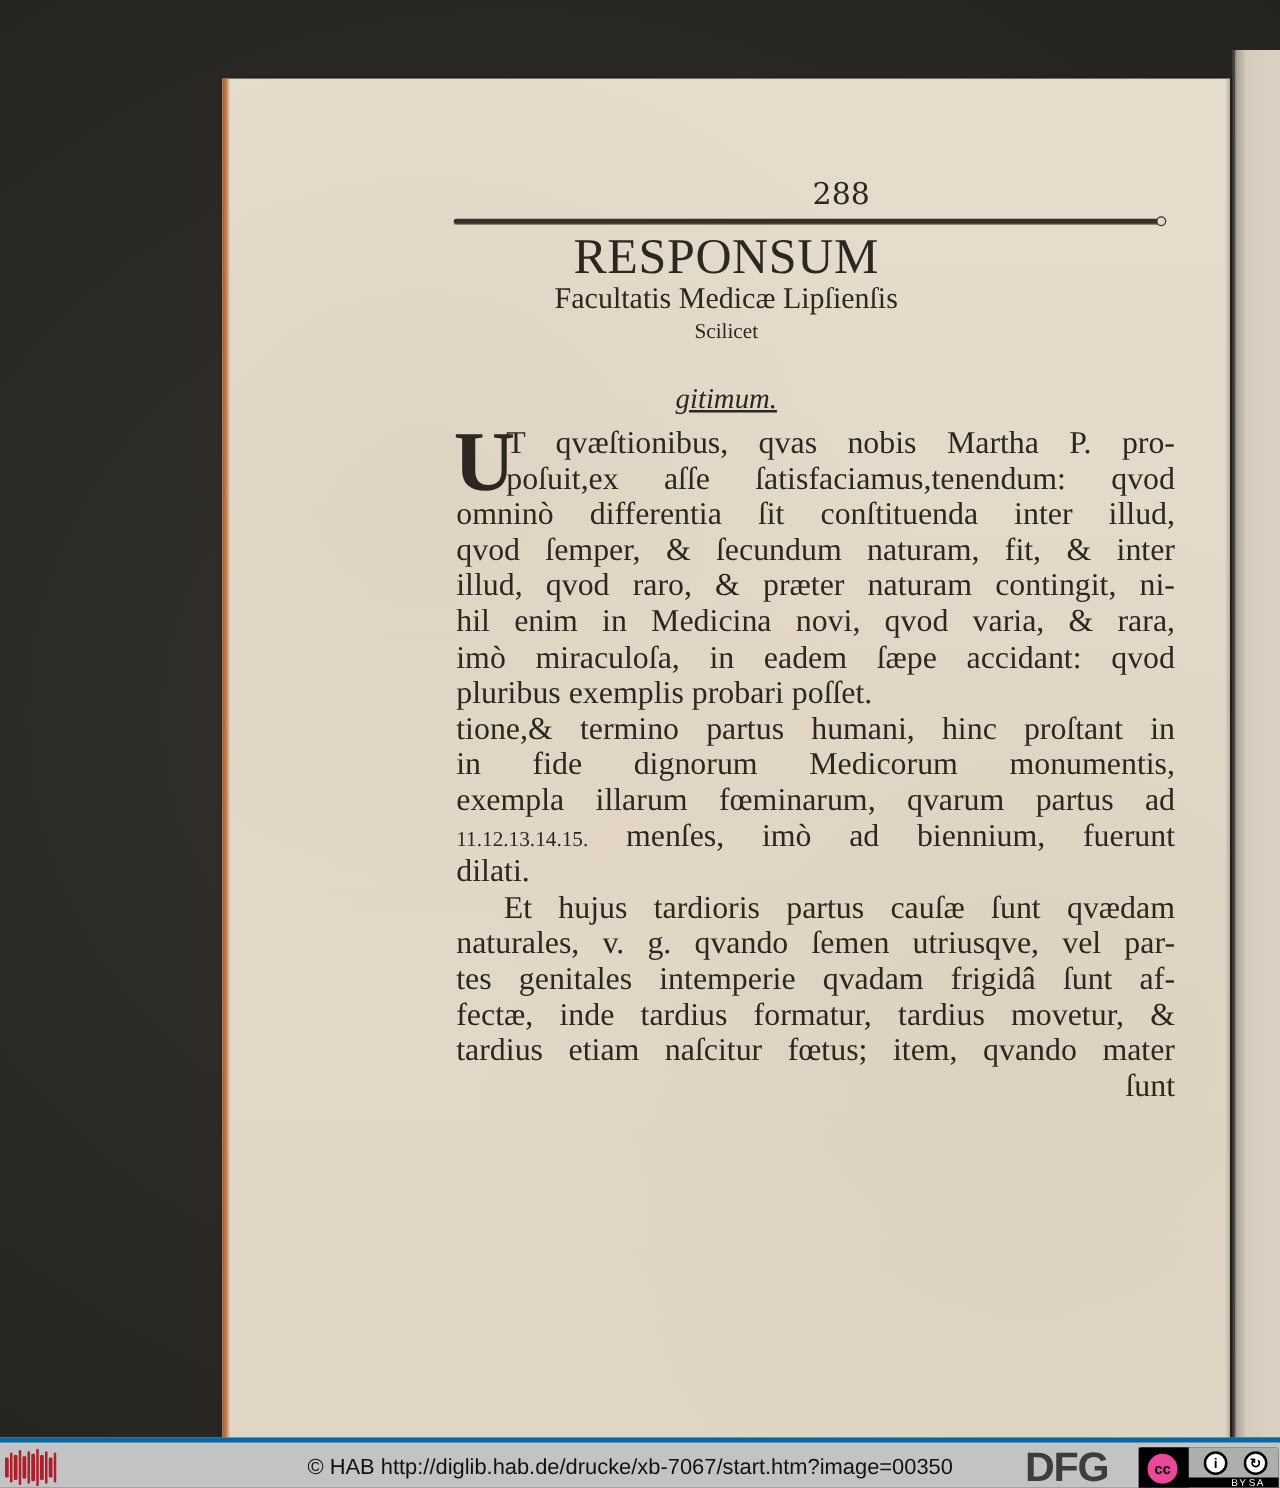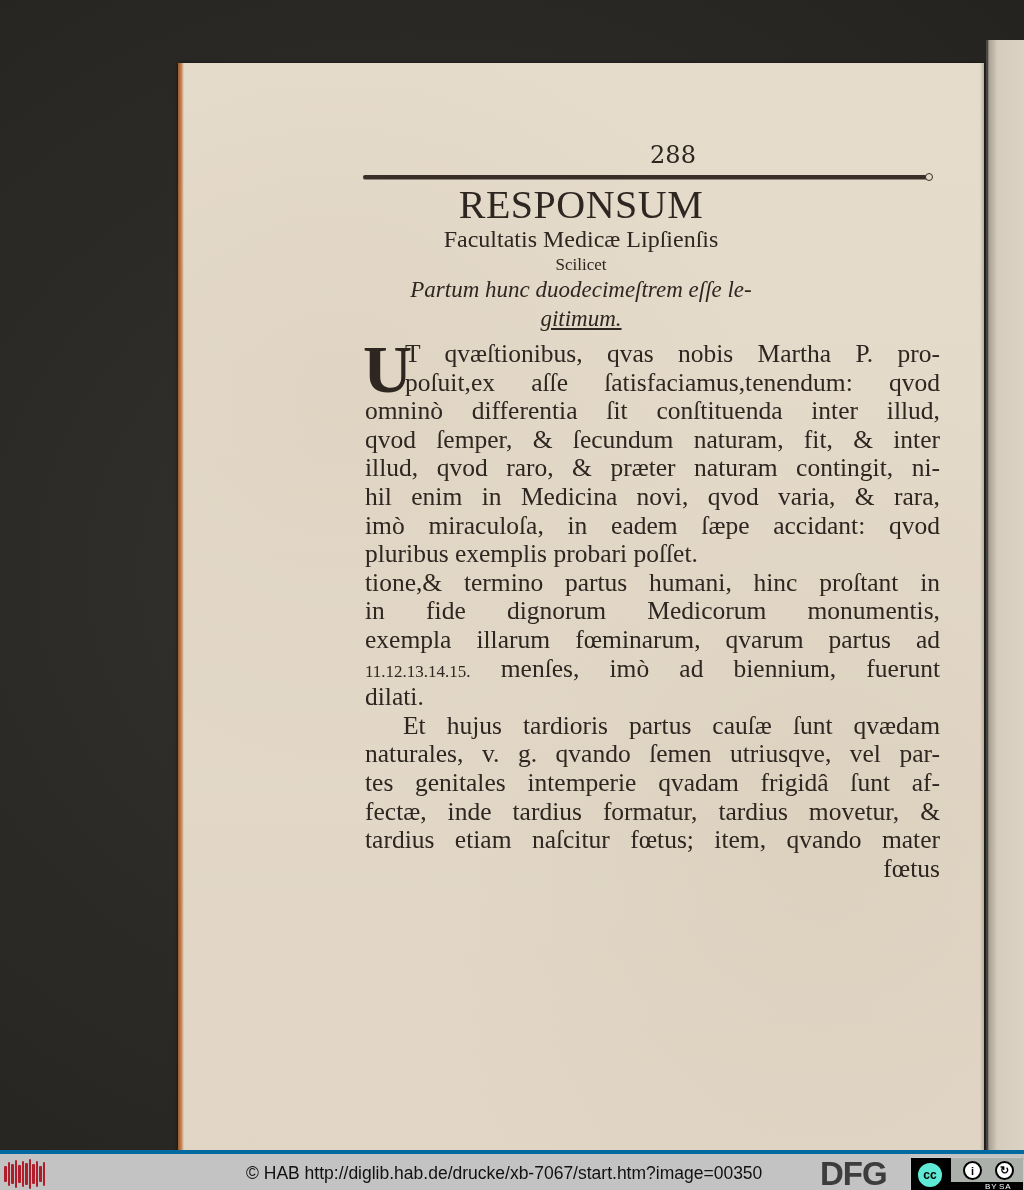--- a/index.html
+++ b/index.html
@@ -110,21 +110,21 @@
     }
     .cc-badge {
       position: absolute; left: 910px; top: 3px; width: 112px; height: 35px;
       background: #000; border-radius: 3px; border: 1px solid #ccc;
     }
     .cc-badge .cc-area {
       position: absolute; left: 0; top: 0; width: 40px; height: 35px; background: #000;
     }
     .cc-badge .cc-circle {
       position: absolute; left: 5px; top: 3px; width: 28px; height: 28px; border-radius: 50%;
-      background: #5eead4; border: 2px solid #000; box-sizing: border-box;
+      background: #ec4899; border: 2px solid #000; box-sizing: border-box;
       font-family: "Liberation Sans", sans-serif; font-weight: bold; font-size: 12px;
       display: flex; align-items: center; justify-content: center; color: #000;
     }
     .cc-badge .cc-right {
       position: absolute; left: 40px; top: 0; width: 72px; height: 24px; background: #abb1aa;
     }
     .cc-icon {
       position: absolute; top: 3px; width: 19px; height: 19px; border-radius: 50%;
       background: #fff; border: 2px solid #000; box-sizing: border-box;
       font-family: "Liberation Sans", sans-serif; font-weight: bold; font-size: 11px;
@@ -148,21 +148,20 @@
 <div class="page ink">
   <div class="page-edge-left"></div>
   <div class="page-edge-right"></div>
 
   <div class="page-number">288</div>
   <div class="rule"></div>
 
   <div class="title">RESPONSUM</div>
   <div class="subtitle">Facultatis Medicæ Lipſienſis</div>
   <div class="scilicet">Scilicet</div>
-  <div class="italic-line italic-1">Partum hunc duodecimeſtrem eſſe le-</div>
   <div class="italic-line italic-2">gitimum.</div>
 
   <div class="body-text">
     <span class="dropcap">U</span>
     <span class="line dropcap-line">T qvæſtionibus, qvas nobis Martha P. pro-</span>
     <span class="line dropcap-line">poſuit,ex aſſe ſatisfaciamus,tenendum: qvod</span>
     <span class="line">omninò differentia ſit conſtituenda inter illud,</span>
     <span class="line">qvod ſemper, &amp; ſecundum naturam, fit, &amp; inter</span>
     <span class="line">illud, qvod raro, &amp; præter naturam contingit, ni-</span>
     <span class="line">hil enim in Medicina novi, qvod varia, &amp; rara,</span>
@@ -171,21 +170,21 @@
     <span class="line">tione,&amp; termino partus humani, hinc proſtant in</span>
     <span class="line">in fide dignorum Medicorum monumentis,</span>
     <span class="line">exempla illarum fœminarum, qvarum partus ad</span>
     <span class="line"><span class="small-nums">11.12.13.14.15.</span> <span>menſes, imò ad biennium, fuerunt</span></span>
     <span class="line last">dilati.</span>
     <span class="line indent">Et hujus tardioris partus cauſæ ſunt qvædam</span>
     <span class="line">naturales, v. g. qvando ſemen utriusqve, vel par-</span>
     <span class="line">tes genitales intemperie qvadam frigidâ ſunt af-</span>
     <span class="line">fectæ, inde tardius formatur, tardius movetur, &amp;</span>
     <span class="line">tardius etiam naſcitur fœtus; item, qvando mater</span>
-    <span class="line right">fœtus</span>
+    <span class="line right">ſunt</span>
   </div>
 </div>
 
 <div class="footer">
   <div class="hab-logo">
     <span style="height:16px"></span>
       <span style="height:24px"></span>
       <span style="height:20px"></span>
     <span style="height:28px"></span>
       <span style="height:18px"></span>

